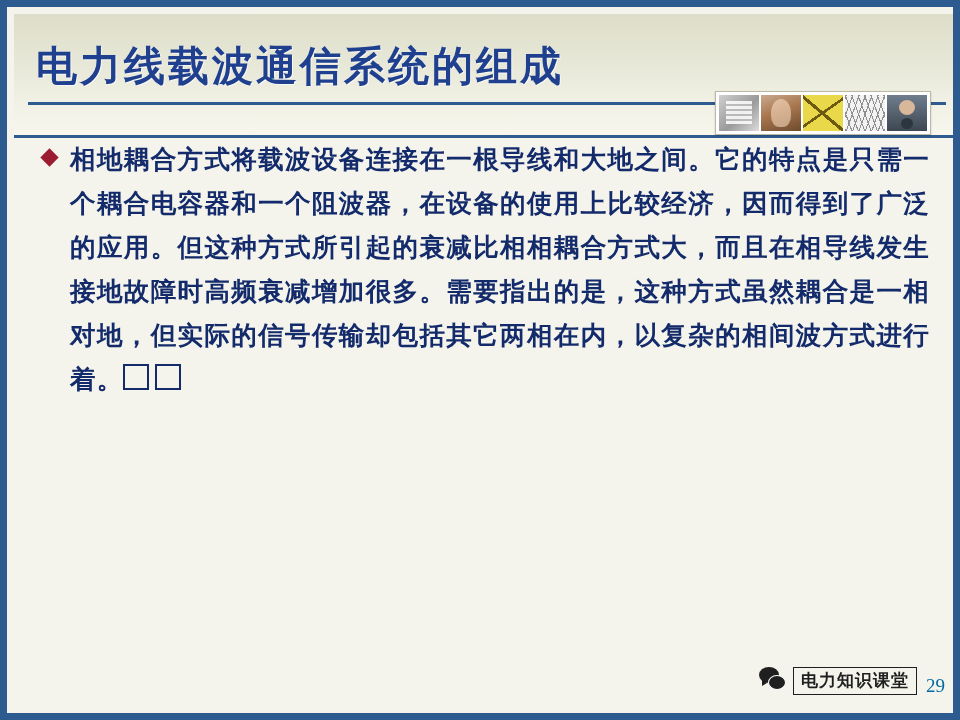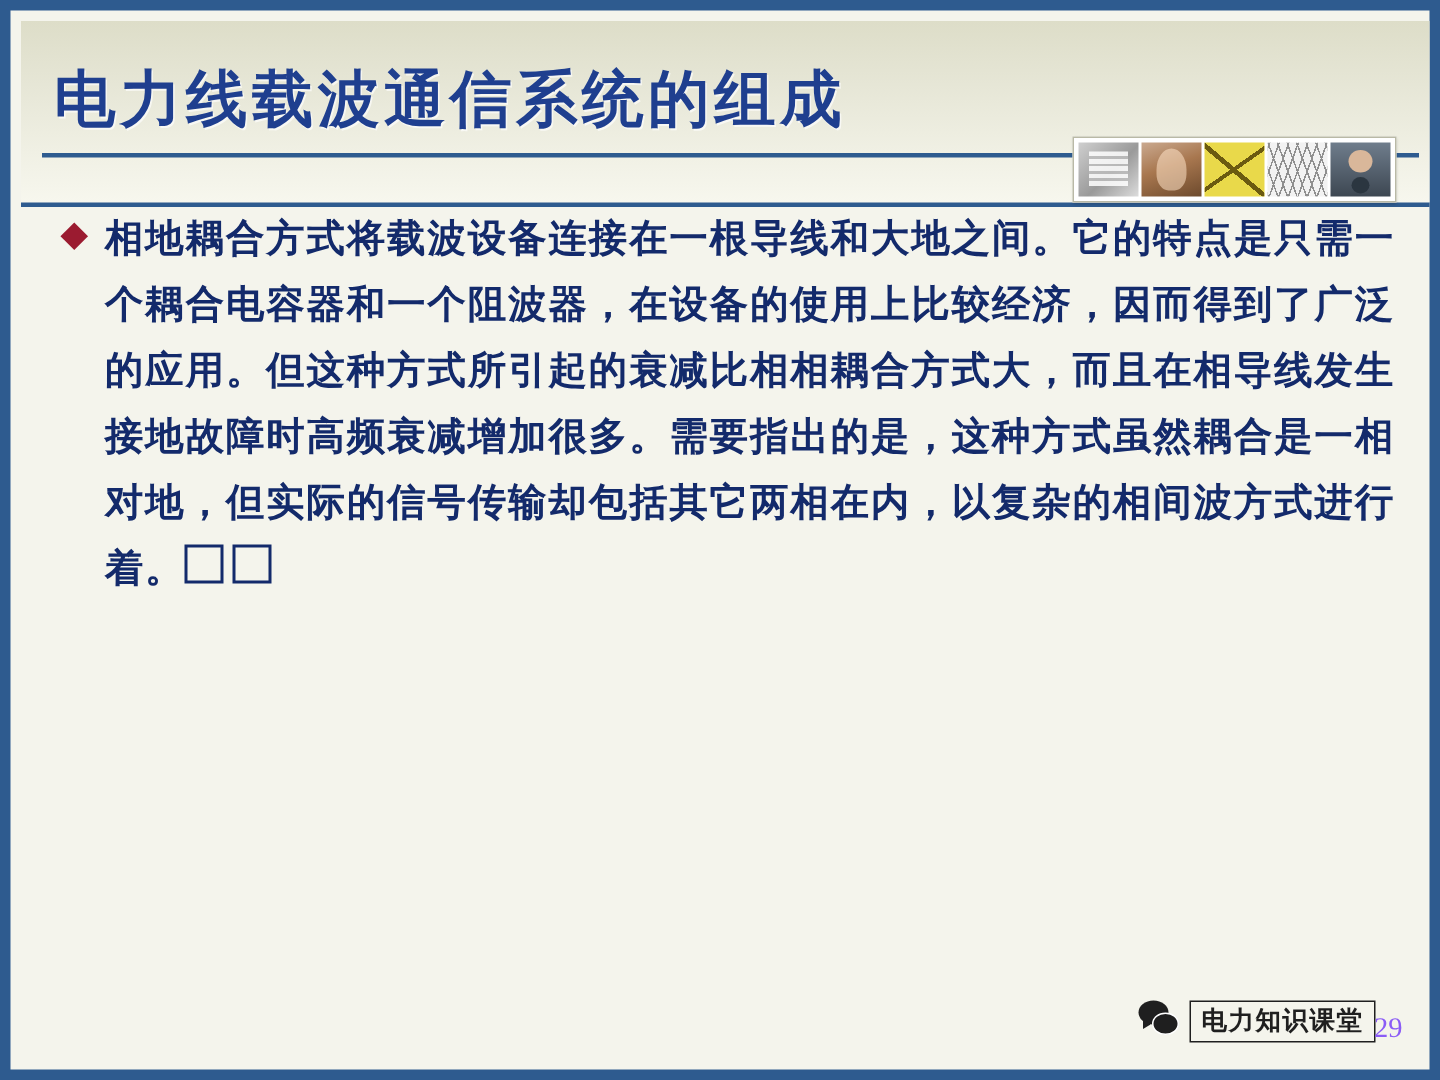--- a/index.html
+++ b/index.html
@@ -198,25 +198,25 @@
     border: 1.5px solid #1f1f1f;
     padding: 1px 7px 2px;
     font-family: "DejaVu Sans", sans-serif;
     font-size: 17px;
     font-weight: bold;
     letter-spacing: 1px;
     color: #1f1f1f;
   }
   .page-number {
     position: absolute;
-    right: 18px;
+    right: 8px;
     bottom: 16px;
     font-family: "Liberation Serif", serif;
     font-size: 19px;
-    color: #8b5cf6;
+    color: #0369a1;
   }
 </style>
 </head>
 <body>
 
 <div class="slide">
 
   <div class="header">
     <div class="header-title">电力线载波通信系统的组成</div>
     <div class="header-rule"></div>

